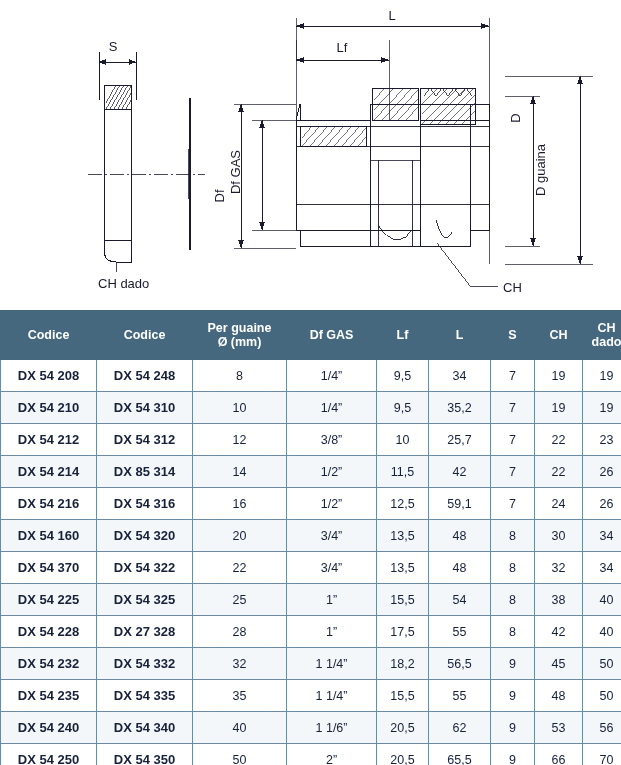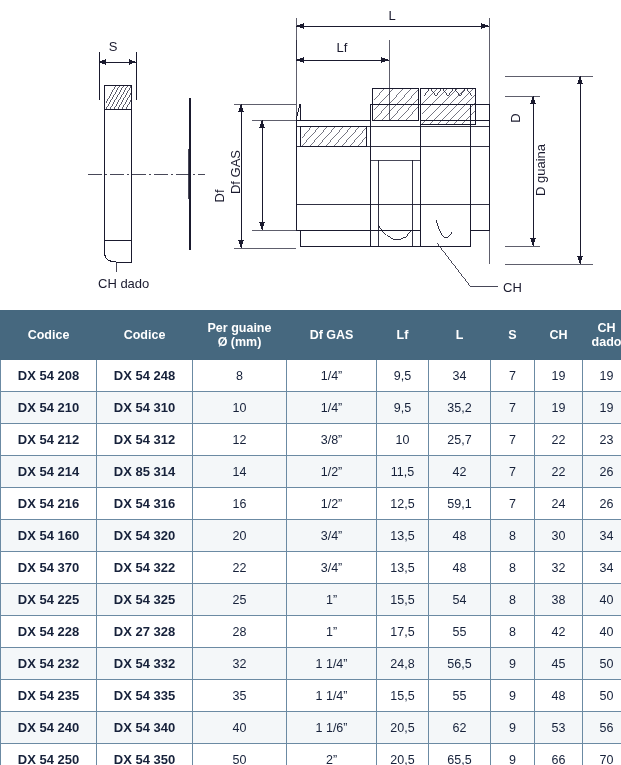--- a/index.html
+++ b/index.html
@@ -374,21 +374,21 @@
           <td>55</td>
           <td>8</td>
           <td>42</td>
           <td>40</td>
         </tr>
         <tr>
           <td class="code">DX 54 232</td>
           <td class="code">DX 54 332</td>
           <td>32</td>
           <td>1 1/4”</td>
-          <td>24,8</td>
+          <td>18,2</td>
           <td>56,5</td>
           <td>9</td>
           <td>45</td>
           <td>50</td>
         </tr>
         <tr>
           <td class="code">DX 54 235</td>
           <td class="code">DX 54 335</td>
           <td>35</td>
           <td>1 1/4”</td>

